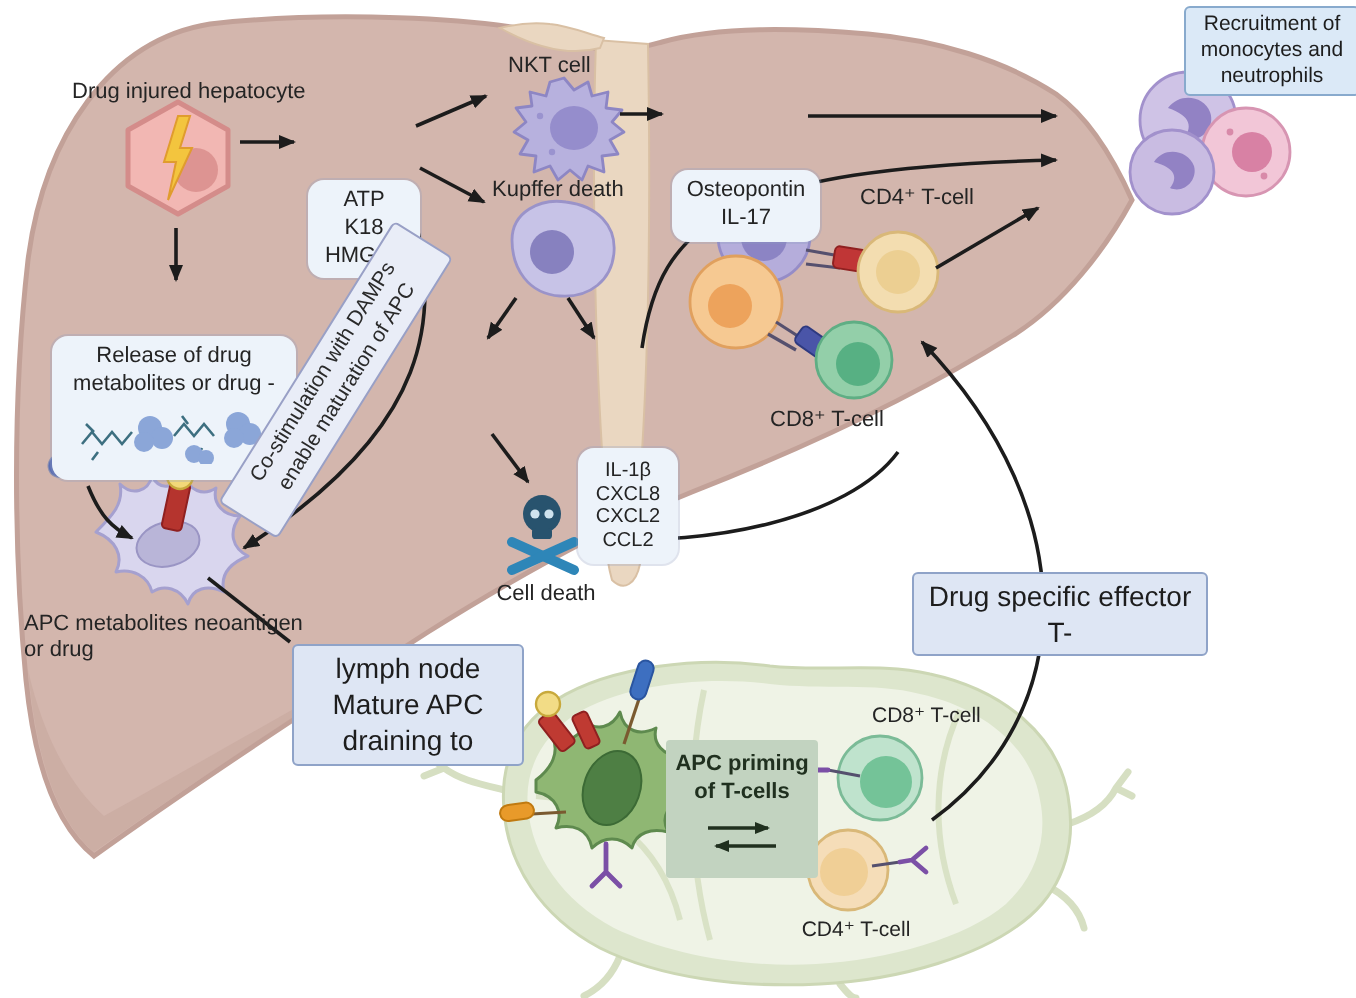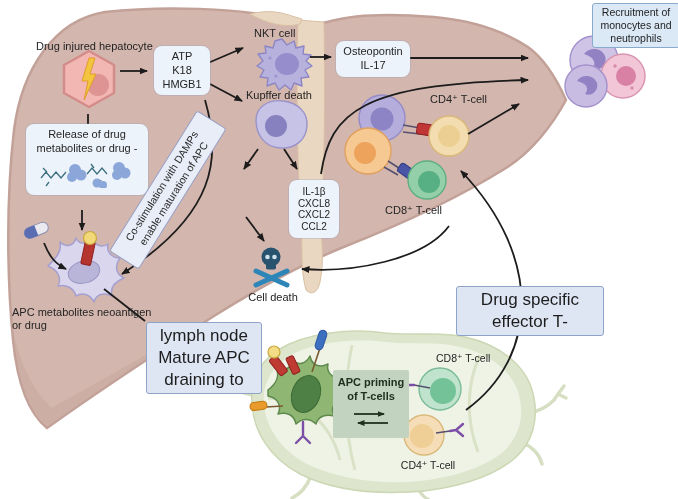--- a/index.html
+++ b/index.html
@@ -3,23 +3,23 @@
 <meta charset="utf-8">
 <style>
   html,body{margin:0;padding:0;background:#ffffff;}
   .canvas{position:relative;width:678px;height:499px;background:#ffffff;overflow:hidden;
           font-family:"Liberation Sans","DejaVu Sans",sans-serif;color:#1d1d1d;}
   svg.base{position:absolute;left:0;top:0;z-index:1;}
   .lbl{position:absolute;z-index:3;font-size:11px;line-height:1.18;color:#242424;white-space:nowrap;}
   .ctr{text-align:center;}
   .ibox{position:absolute;z-index:3;background:#edf3fa;border-radius:8px;text-align:center;
         font-size:11px;line-height:1.25;color:#242424;padding:4px 5px;
-        box-shadow:0 0 0 1px rgba(140,155,190,.28);}
+        box-shadow:0 0 0 1px rgba(140,155,190,.28);margin-top:44px;}
   .callout{position:absolute;z-index:3;background:#dee6f4;border:1.3px solid #8fa3c8;border-radius:3px;
-        text-align:center;font-size:17px;line-height:1.3;color:#1d1d1d;padding:2px 6px;}
+        text-align:center;font-size:14px;line-height:1.3;color:#1d1d1d;padding:2px 6px;}
   .recruit{background:#dbe9f7;border:1px solid #88aacd;font-size:10.5px;line-height:1.25;border-radius:3px;}
   .rotbox{position:absolute;z-index:3;background:#e9edf7;border:1.4px solid #99a0c6;border-radius:3px;
         text-align:center;font-size:10.5px;line-height:1.3;color:#2a2a2a;padding:3px 8px;
         transform:translate(-50%,-50%) rotate(-58deg);transform-origin:center center;}
   .priming{position:absolute;z-index:3;background:#c2d3c0;border-radius:2px;text-align:center;
         font-size:11px;font-weight:700;color:#20301f;line-height:1.25;padding:6px 4px;}
   .molrow{margin-top:2px;}
 </style>
 </head>
 <body>

